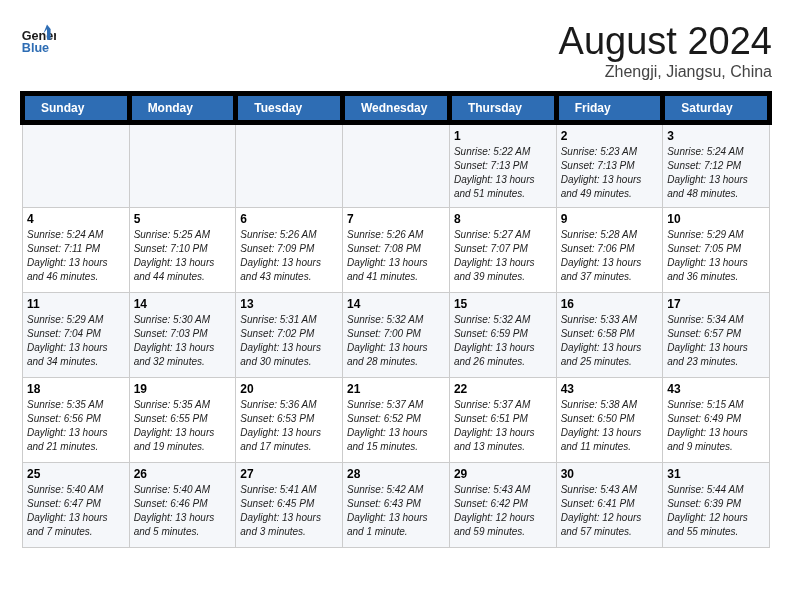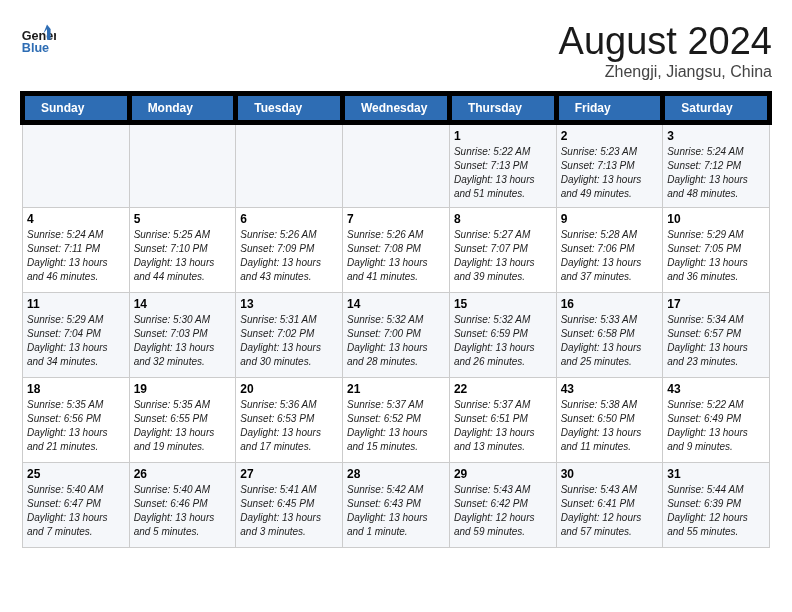--- a/index.html
+++ b/index.html
@@ -277,21 +277,21 @@
         </td>
         <td>
           <span class="day-num">43</span>
           <div class="day-info">Sunrise: 5:38 AM
 Sunset: 6:50 PM
 Daylight: 13 hours
 and 11 minutes.</div>
         </td>
         <td>
           <span class="day-num">43</span>
-          <div class="day-info">Sunrise: 5:22 AM
+          <div class="day-info">Sunrise: 5:15 AM
 Sunset: 6:49 PM
 Daylight: 13 hours
 and 9 minutes.</div>
         </td>
       </tr>
       <tr>
         <td>
           <span class="day-num">25</span>
           <div class="day-info">Sunrise: 5:40 AM
 Sunset: 6:47 PM

